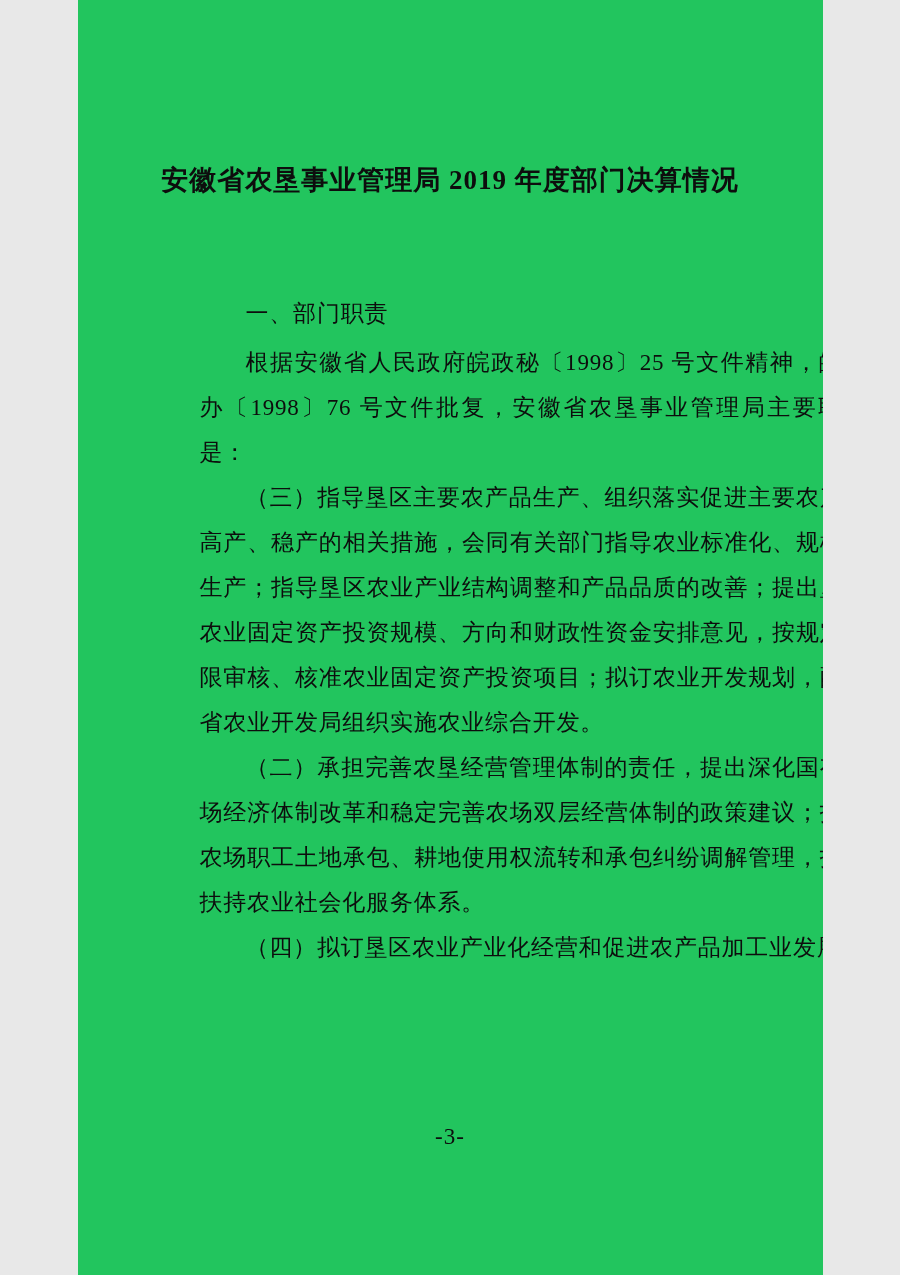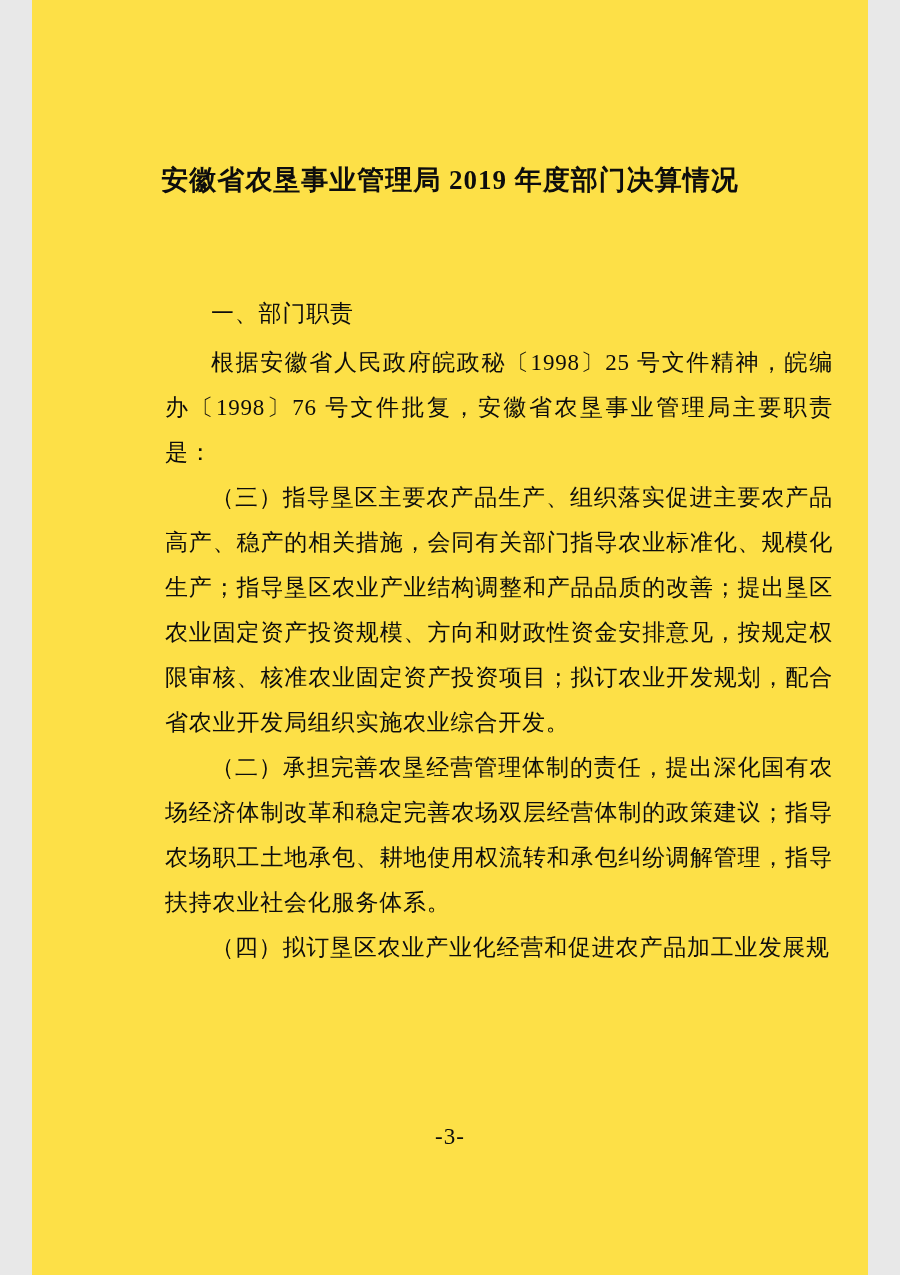--- a/index.html
+++ b/index.html
@@ -2,42 +2,42 @@
 <html><head>
 <meta charset="utf-8">
 <style>
   * { margin: 0; padding: 0; box-sizing: border-box; }
   html, body {
     background: #e8e8e8;
     font-family: "Liberation Serif", "DejaVu Serif", serif;
   }
   .page {
     position: relative;
-    width: 836px;
+    width: 745px;
     height: 1275px;
     margin: 0 auto;
-    background: #fde047;
+    background: #22c55e;
     color: #0d0d0d;
     overflow: hidden;
   }
   .doc-title {
     position: absolute;
     top: 162px;
     left: 0;
     width: 100%;
     text-align: center;
     font-size: 27px;
     font-weight: bold;
     letter-spacing: 1px;
     white-space: nowrap;
   }
   .doc-body {
     position: absolute;
     top: 291px;
-    left: 133px;
+    left: 122px;
     width: 668px;
     font-size: 23px;
     line-height: 45px;
     letter-spacing: 0.8px;
     text-align: justify;
     text-justify: inter-character;
     line-break: strict;
   }
   .doc-body p {
     text-indent: 2em;

